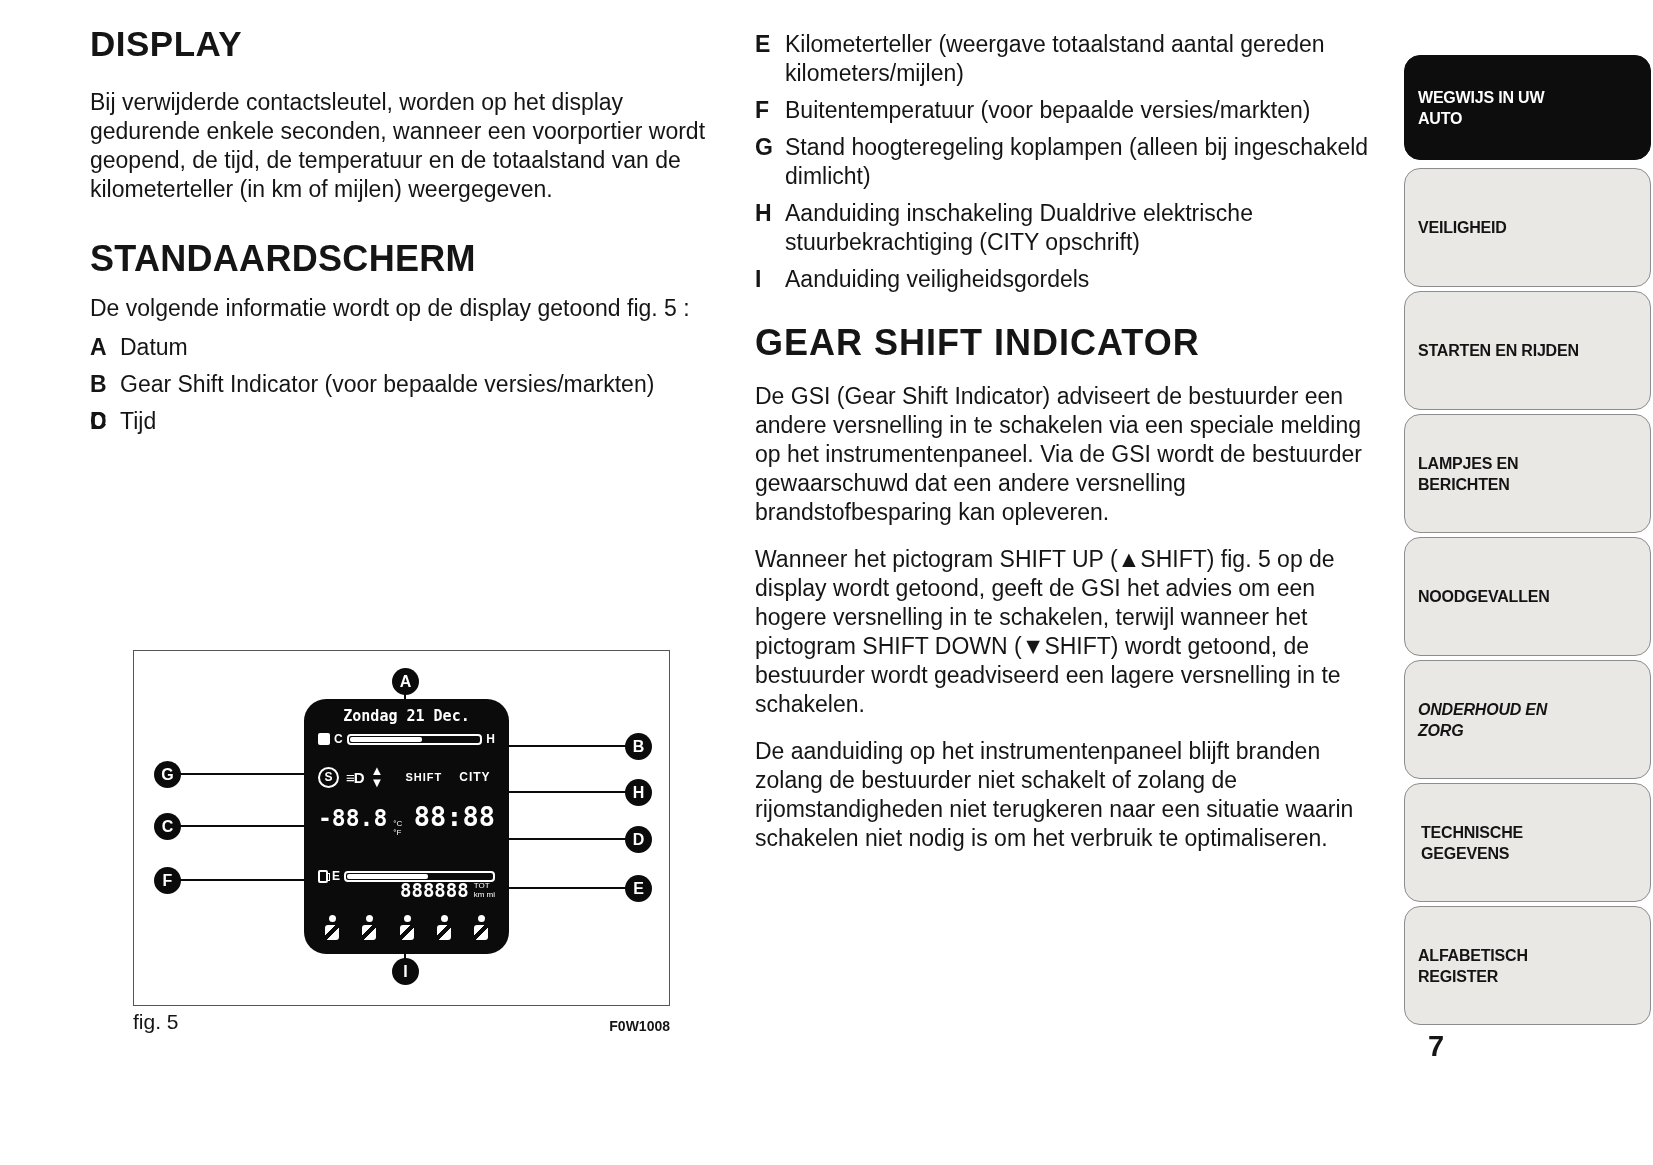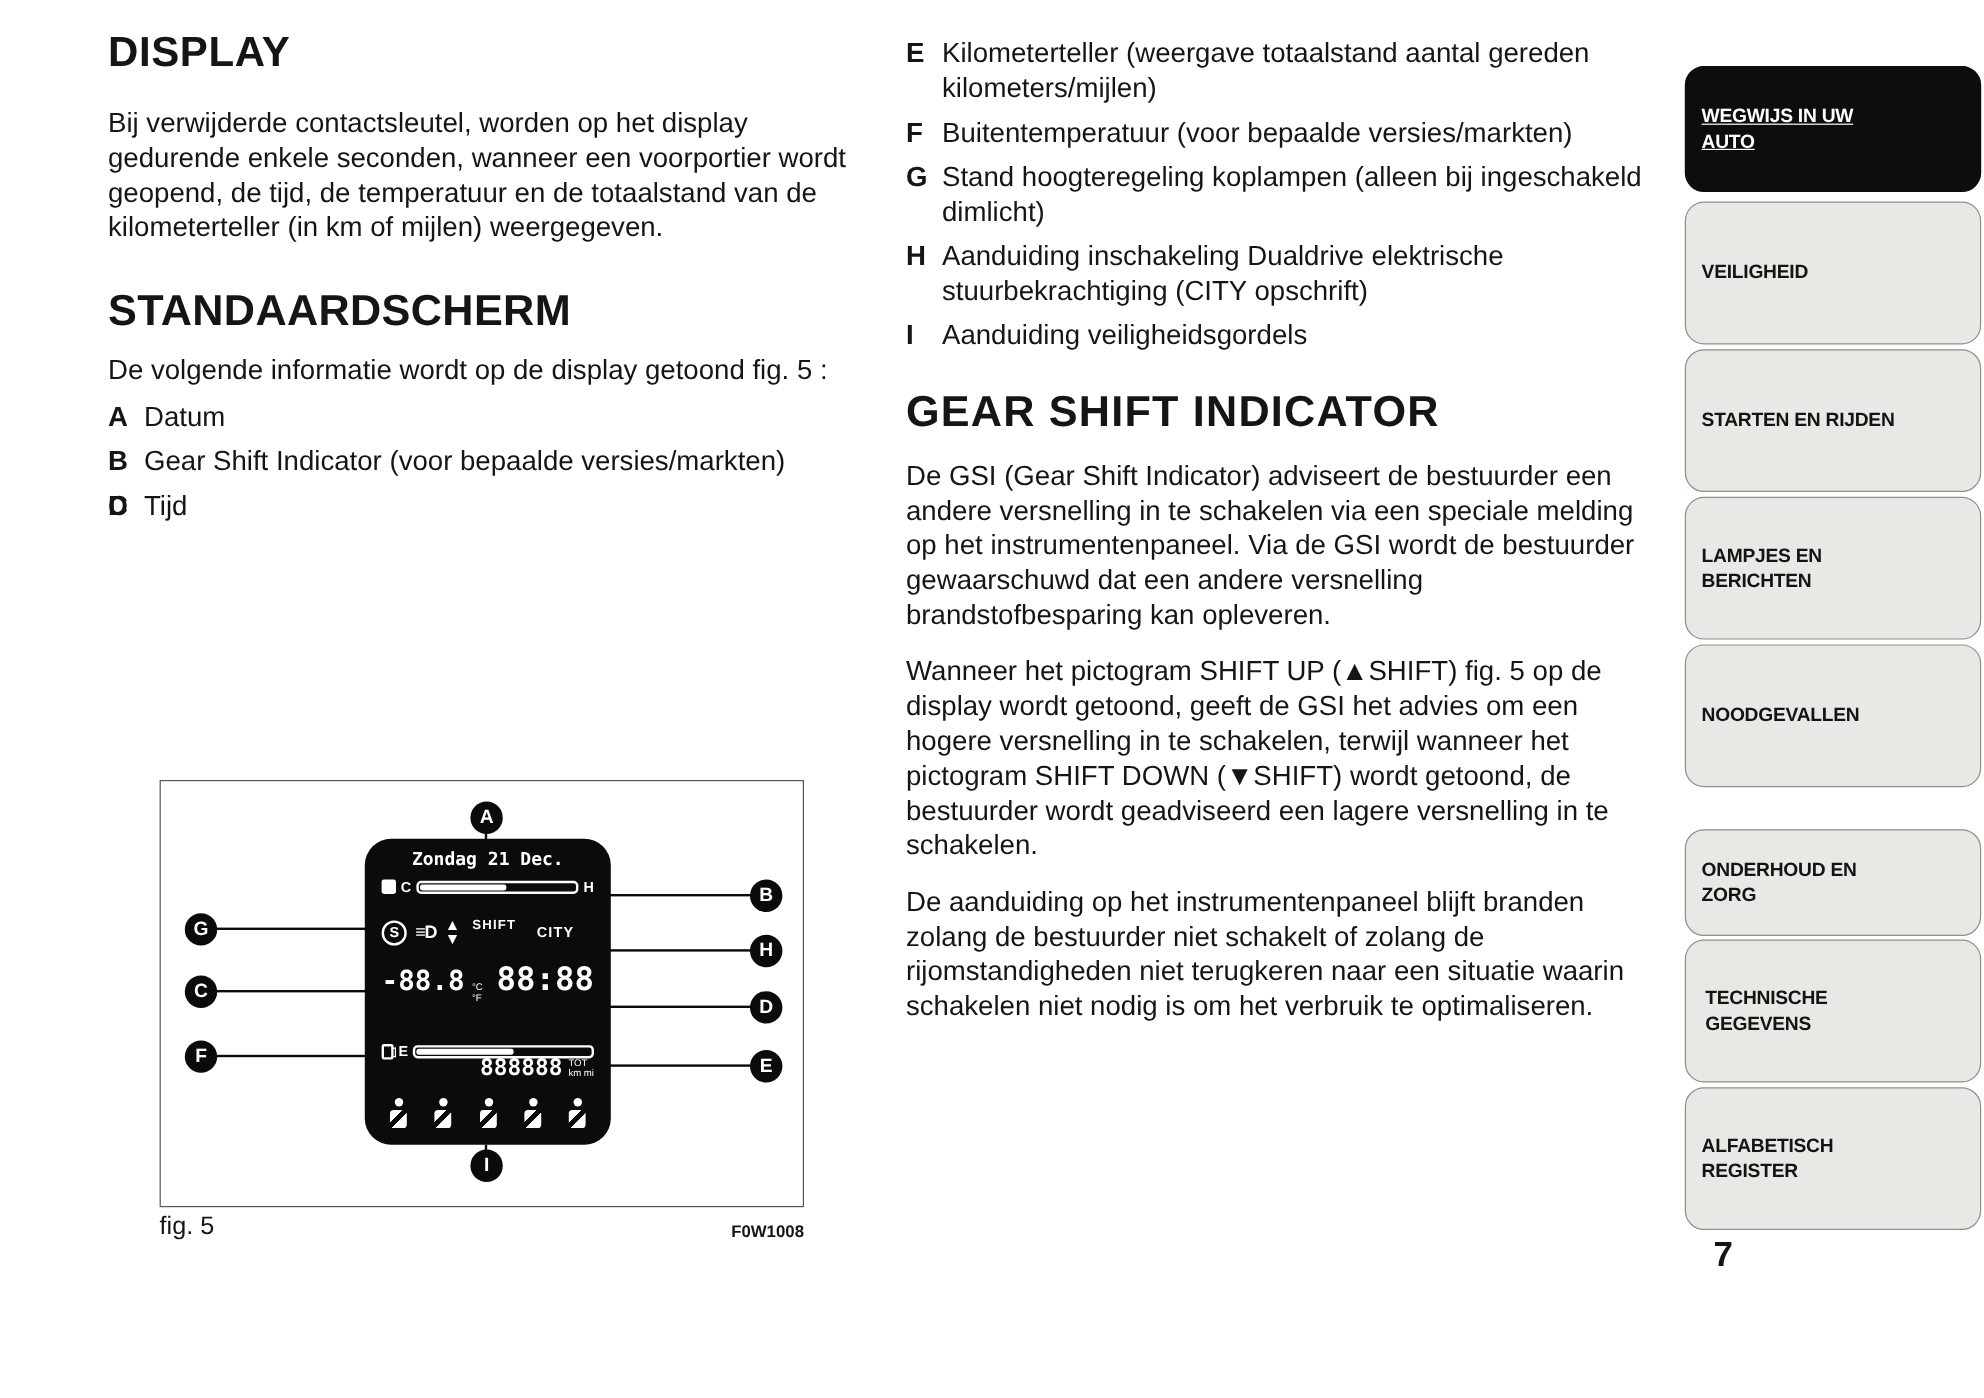--- a/index.html
+++ b/index.html
@@ -43,21 +43,21 @@
   .gbar { flex:1; height:11px; border:2px solid #fff; border-radius:4px; position:relative; }
   .gbar .fill { position:absolute; left:1px; top:1px; bottom:1px; width:55%; background:#fff; border-radius:2px; }
   .mini-block { width:12px; height:12px; background:#fff; border-radius:2px; flex:0 0 auto; }
 
   .d-icons { top:58px; gap:7px; height:40px; }
   .scirc { width:21px; height:21px; border:2px solid #fff; border-radius:50%;
            display:flex; align-items:center; justify-content:center;
            font-size:12px; font-weight:bold; flex:0 0 auto; }
   .hl-icon { font-size:15px; font-weight:bold; letter-spacing:-1px; }
   .hl-icon::before { content:"≡D"; }
-  .shift-block { display:flex; gap:10px; }
+  .shift-block { display:flex; align-items:center; gap:22px; }
   .arrows { display:flex; flex-direction:column; line-height:12px; font-size:13px; }
   .arr-up::before { content:"▲"; }
   .arr-dn::before { content:"▼"; }
   .shift-txt { font-size:11px; font-weight:bold; letter-spacing:1px; }
   .city-txt { font-size:12px; font-weight:bold; letter-spacing:1px; margin-left:10px; }
 
   .d-temp { top:102px; gap:6px; align-items:baseline; font-family:"DejaVu Sans Mono", monospace; }
   .temp-val { font-size:23px; font-weight:bold; }
   .unit-col { display:flex; flex-direction:column; font-size:8px; line-height:9px;
               font-family:"Liberation Sans", sans-serif; }
@@ -83,21 +83,21 @@
              color:#fff; font-weight:bold; font-size:16px; display:flex; align-items:center;
              justify-content:center; z-index:3; }
   .cline { position:absolute; background:#0b0b0b; z-index:1; }
 
   
   .tab { position:absolute; right:2px; width:247px; border-radius:16px;
          background:#e9e8e5; border:1px solid #8d8d8d; color:#141414;
          display:flex; align-items:center; padding-left:13px;
          font-weight:bold; font-size:16px; line-height:21px;
          white-space:pre-line; letter-spacing:-0.2px; }
-  .tab.active { background:#0d0d0d; border-color:#0d0d0d; color:#fff;text-decoration:underline; }
+  .tab.active { background:#0d0d0d; border-color:#0d0d0d; color:#fff; }
 
   .page-num { position:absolute; left:1428px; top:1030px; font-size:29px; font-weight:bold; }
 </style>
 </head>
 <body>
 
 <div class="col-left">
   <h1 class="page-title">DISPLAY</h1>
   <p class="body-p">Bij verwijderde contactsleutel, worden op het display gedurende enkele seconden, wanneer een voorportier wordt geopend, de tijd, de temperatuur en de totaalstand van de kilometerteller (in km of mijlen) weergegeven.</p>
   <h2 class="sec-heading">STANDAARDSCHERM</h2>
@@ -237,20 +237,20 @@
   <span class="fig-code">F0W1008</span>
 </div>
 
 <div class="tab active" style="top:55px;  height:105px;">WEGWIJS IN UW
 AUTO</div>
 <div class="tab" style="top:168px; height:119px;">VEILIGHEID</div>
 <div class="tab" style="top:291px; height:119px;">STARTEN EN RIJDEN</div>
 <div class="tab" style="top:414px; height:119px;">LAMPJES EN
 BERICHTEN</div>
 <div class="tab" style="top:537px; height:119px;">NOODGEVALLEN</div>
-<div class="tab" style="top:691px; height:89px;">ONDERHOUD EN
+<div class="tab" style="top:660px; height:119px;font-style:italic;">ONDERHOUD EN
 ZORG</div>
 <div class="tab" style="top:783px; height:119px;padding-left:16px;">TECHNISCHE
 GEGEVENS</div>
 <div class="tab" style="top:906px; height:119px;">ALFABETISCH
 REGISTER</div>
 
 <div class="page-num">7</div>
 
 </body></html>

